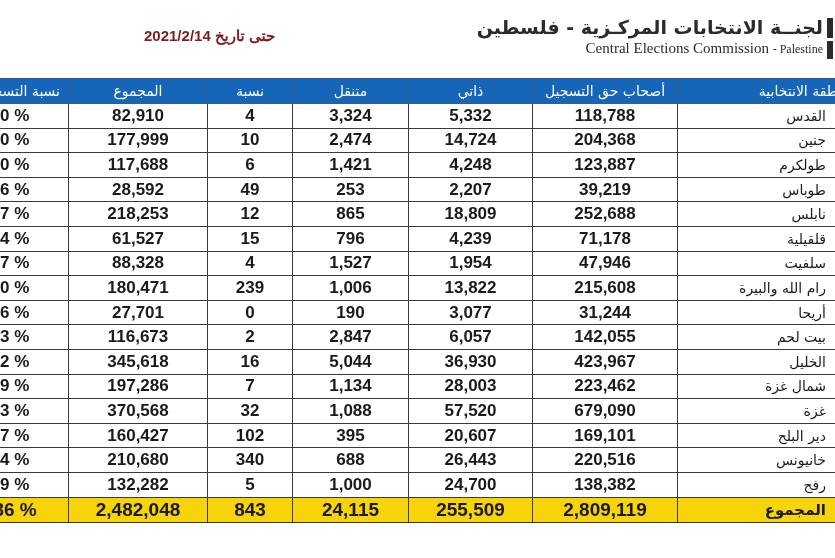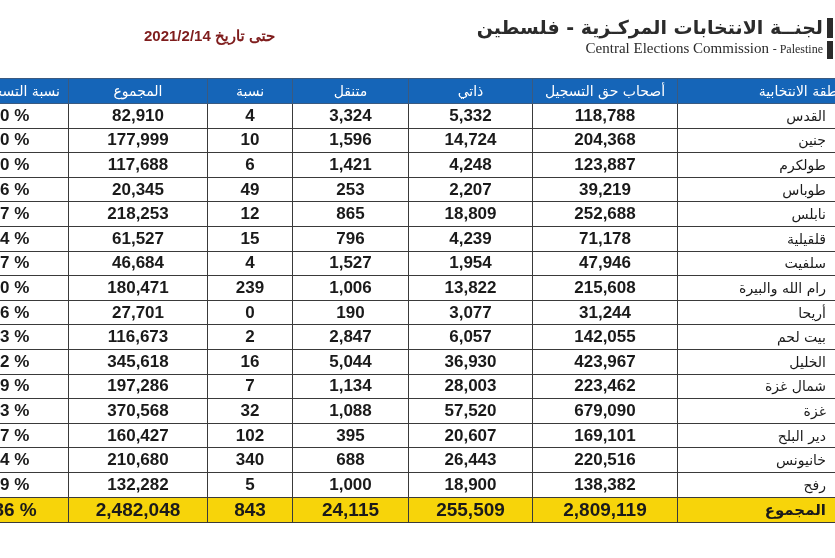--- a/index.html
+++ b/index.html
@@ -176,41 +176,41 @@
           <td>5,332</td>
           <td>3,324</td>
           <td>4</td>
           <td>82,910</td>
           <td class="pct">69.80 %</td>
         </tr>
         <tr>
           <td class="region">جنين</td>
           <td>204,368</td>
           <td>14,724</td>
-          <td>1,596</td>
+          <td>2,474</td>
           <td>10</td>
           <td>177,999</td>
           <td class="pct">87.10 %</td>
         </tr>
         <tr>
           <td class="region">طولكرم</td>
           <td>123,887</td>
           <td>4,248</td>
           <td>1,421</td>
           <td>6</td>
           <td>117,688</td>
           <td class="pct">95.00 %</td>
         </tr>
         <tr>
           <td class="region">طوباس</td>
           <td>39,219</td>
           <td>2,207</td>
           <td>253</td>
           <td>49</td>
-          <td>20,345</td>
+          <td>28,592</td>
           <td class="pct">89.96 %</td>
         </tr>
         <tr>
           <td class="region">نابلس</td>
           <td>252,688</td>
           <td>18,809</td>
           <td>865</td>
           <td>12</td>
           <td>218,253</td>
           <td class="pct">86.37 %</td>
@@ -223,21 +223,21 @@
           <td>15</td>
           <td>61,527</td>
           <td class="pct">86.44 %</td>
         </tr>
         <tr>
           <td class="region">سلفيت</td>
           <td>47,946</td>
           <td>1,954</td>
           <td>1,527</td>
           <td>4</td>
-          <td>46,684</td>
+          <td>88,328</td>
           <td class="pct">97.37 %</td>
         </tr>
         <tr>
           <td class="region">رام الله والبيرة</td>
           <td>215,608</td>
           <td>13,822</td>
           <td>1,006</td>
           <td>239</td>
           <td>180,471</td>
           <td class="pct">83.70 %</td>
@@ -301,21 +301,21 @@
           <td>220,516</td>
           <td>26,443</td>
           <td>688</td>
           <td>340</td>
           <td>210,680</td>
           <td class="pct">95.54 %</td>
         </tr>
         <tr>
           <td class="region">رفح</td>
           <td>138,382</td>
-          <td>18,900</td>
+          <td>24,700</td>
           <td>1,000</td>
           <td>5</td>
           <td>132,282</td>
           <td class="pct">95.59 %</td>
         </tr>
         <tr class="total">
           <td class="region">المجموع</td>
           <td>2,809,119</td>
           <td>255,509</td>
           <td>24,115</td>

